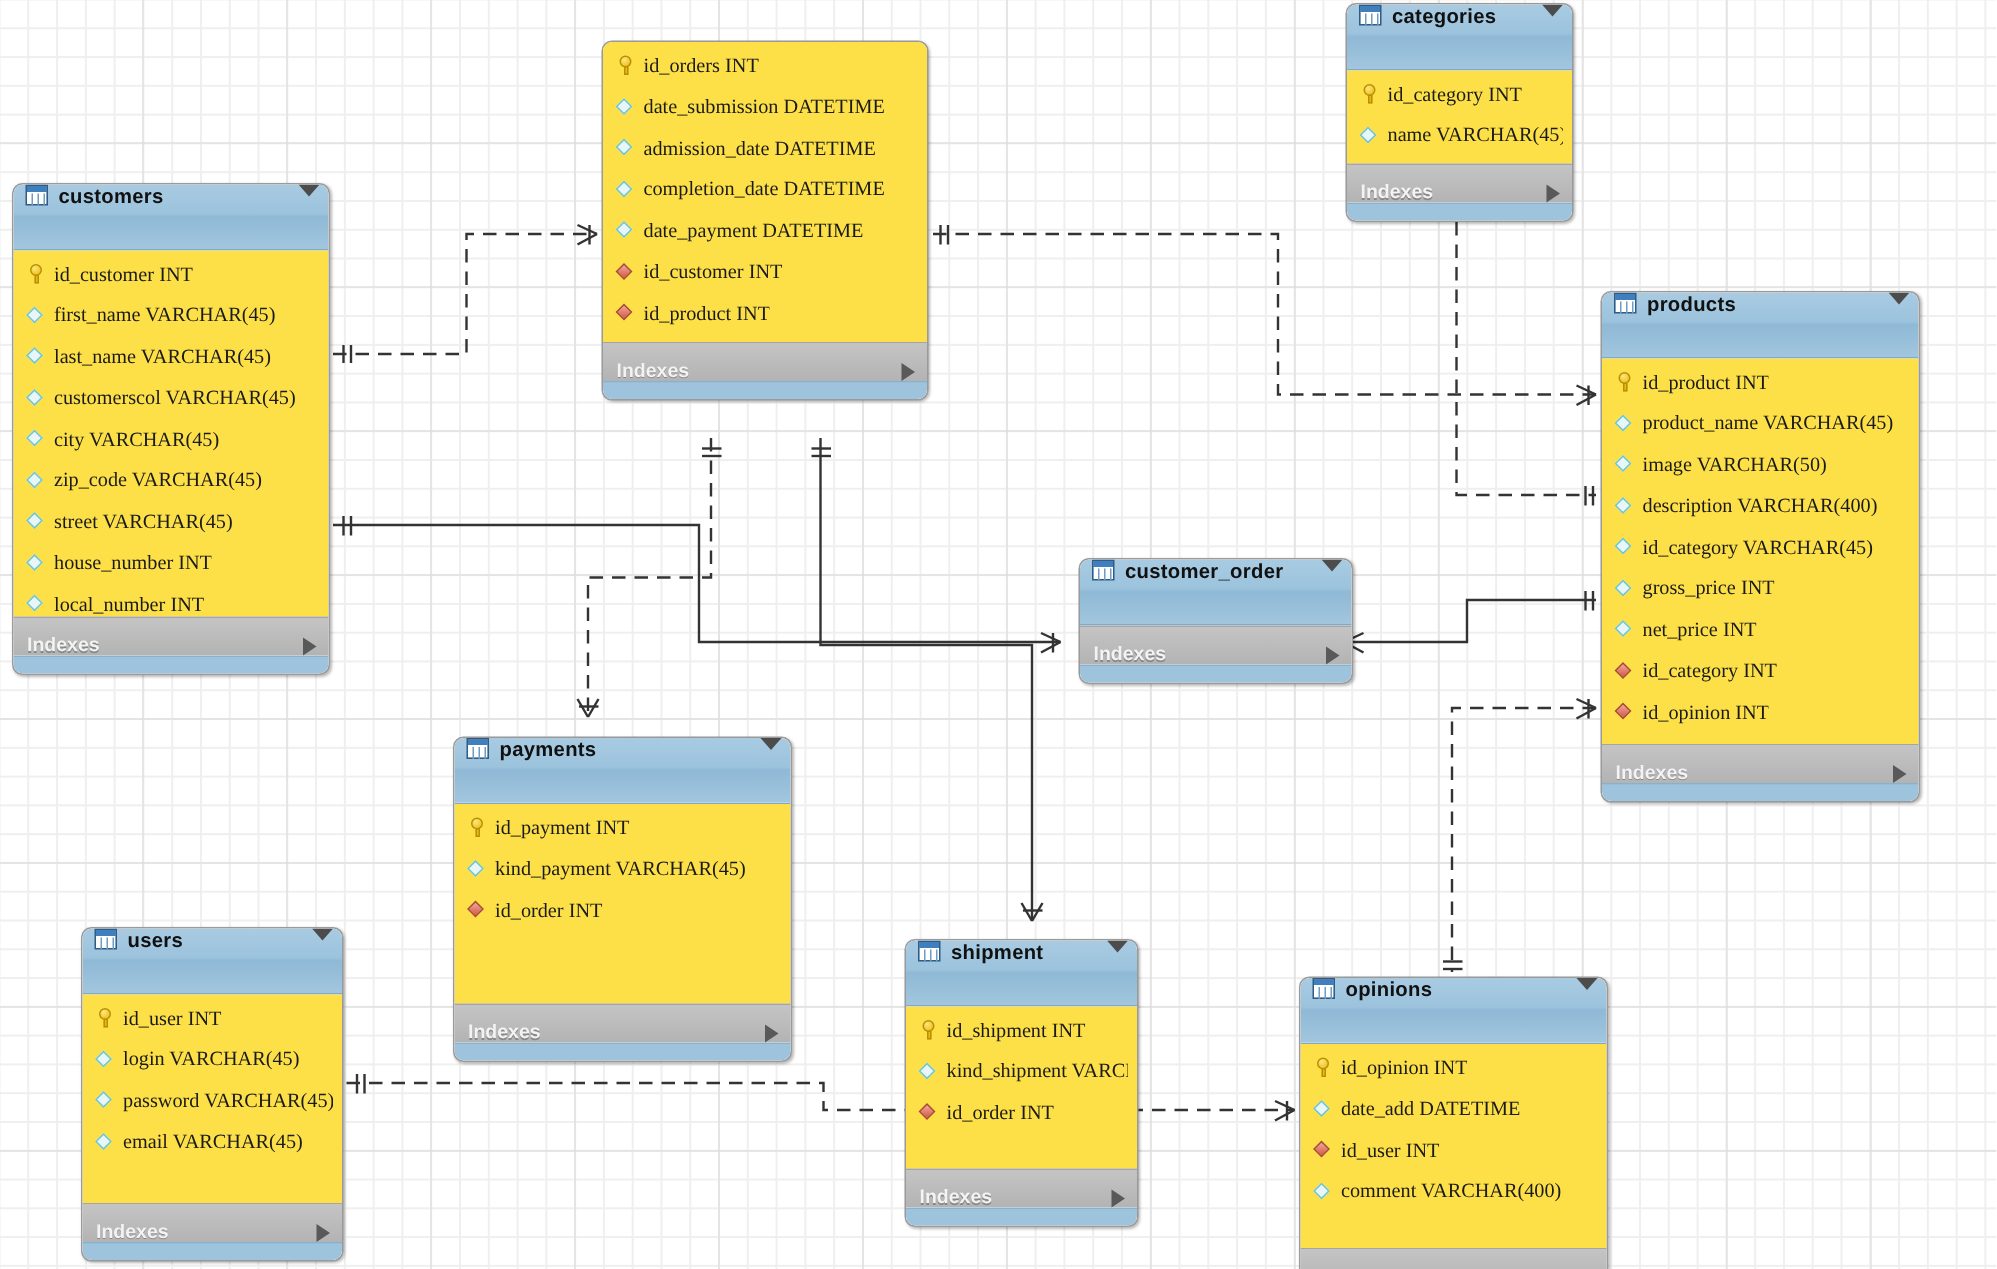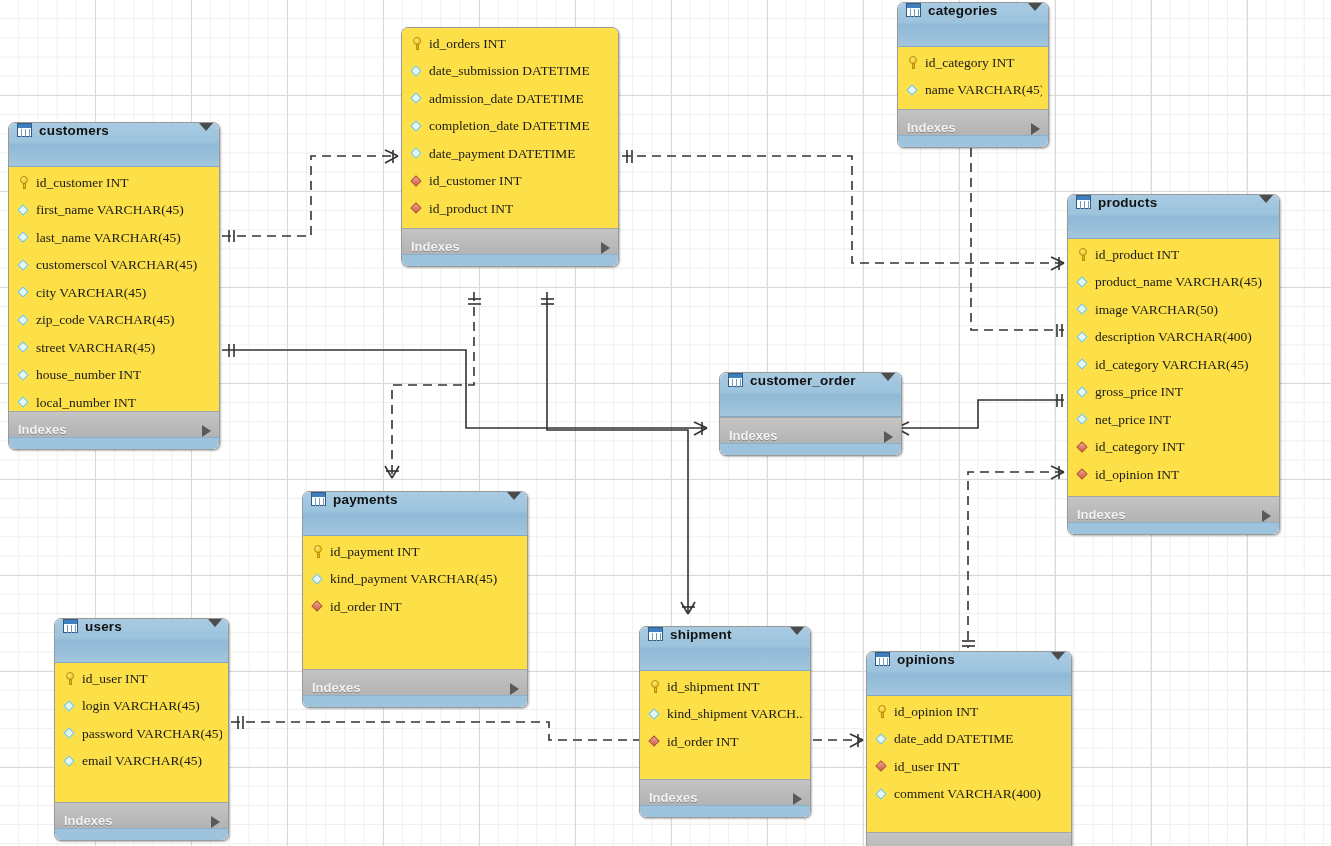--- a/index.html
+++ b/index.html
@@ -445,21 +445,21 @@
           <span class="ic ic-diamond"></span>
           <span class="nm">email VARCHAR(45)</span>
         </div>
       </div>
       <div class="tbl-foot">
         <span class="foot-label">Indexes</span>
         <span class="foot-arrow"></span>
       </div>
       <div class="tbl-strip"></div>
     </div>
-    <div class="tbl" style="left: 603px; top: 626px; width: 172px; margin-left: 36px;">
+    <div class="tbl" style="left: 603px; top: 626px; width: 156px;">
       <div class="tbl-head">
         <span class="tbl-icon"></span>
         <span class="tbl-title">shipment</span>
         <span class="caret"></span>
       </div>
       <div class="tbl-body" style="height: 102px;">
         <div class="fld">
           <span class="ic ic-key"></span>
           <span class="nm">id_shipment INT</span>
         </div>

